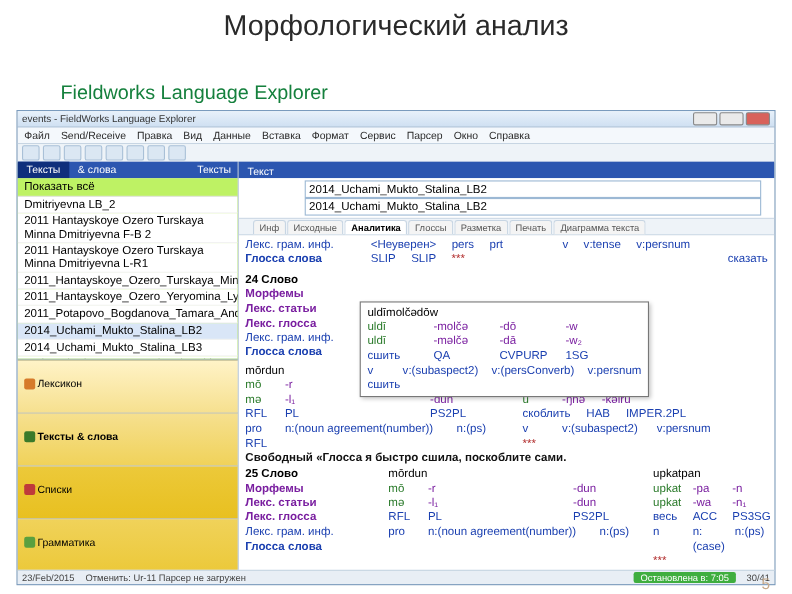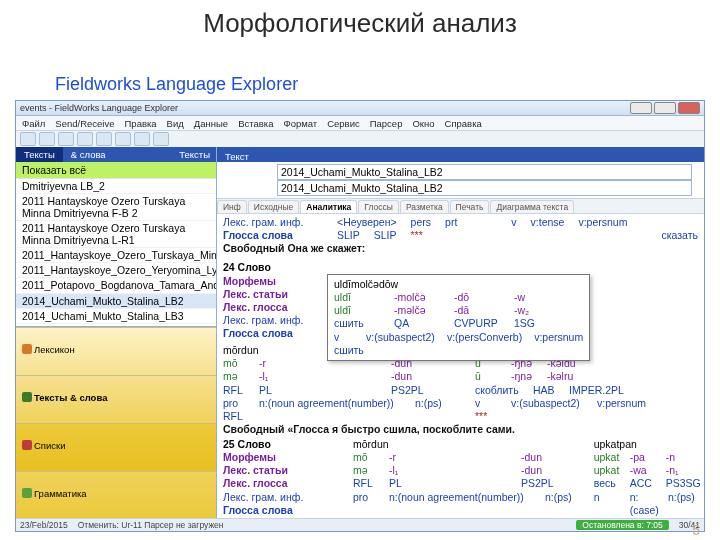--- a/index.html
+++ b/index.html
@@ -1,18 +1,18 @@
 <!DOCTYPE html>
 <html><head>
 <meta charset="utf-8">
 <style>
 html,body{margin:0;padding:0;font-family:"Segoe UI",Tahoma,sans-serif;font-size:11px;color:#000;background:#fff}
 #slide{width:720px;height:540px;position:relative;overflow:hidden}
 .slide-title{position:absolute;top:8px;left:0;right:0;text-align:center;font-size:26px;font-weight:400;color:#2a2a2a;font-family:"Segoe UI",sans-serif}
-.slide-sub{position:absolute;top:74px;left:55px;font-size:18px;color:#1d4ed8}
+.slide-sub{position:absolute;top:74px;left:55px;font-size:18px;color:#15803d}
 .app{position:absolute;top:100px;left:15px;right:15px;bottom:8px;border:1px solid #7a9bbd;background:#efefef;overflow:hidden}
 .titlebar{height:14px;background:linear-gradient(#e8f1fa,#cfe0f2);border-bottom:1px solid #9cb8d4;display:flex;align-items:center;padding:0 4px;font-size:9px;color:#333}
 .titlebar .spacer{flex:1}
 .winbtn{width:20px;height:10px;margin-left:2px;border:1px solid #888;border-radius:2px;background:#eaeaea;display:inline-block}
 .winbtn.close{background:#d8625b}
 .menubar{height:14px;background:#f4f8fc;border-bottom:1px solid #c7d5e3;display:flex;align-items:center;gap:10px;padding:0 6px;font-size:9.5px;color:#2a2a2a}
 .toolbar{height:16px;background:#eef3f8;border-bottom:1px solid #c7d5e3;display:flex;align-items:center;gap:3px;padding:0 4px}
 .tbtn{width:14px;height:12px;background:#dbe7f3;border:1px solid #a9c0d7;border-radius:2px}
 .body{position:absolute;top:46px;bottom:12px;left:0;right:0;display:flex}
 .leftcol{width:200px;display:flex;flex-direction:column;border-right:1px solid #95aecb}
@@ -29,21 +29,21 @@
 .nav1{background:linear-gradient(#fff3c7,#f6e08f)} .nav1 .ico{background:#d67a2a}
 .nav2{background:linear-gradient(#f6e08f,#f0d25a);font-weight:bold} .nav2 .ico{background:#3a7a2a}
 .nav3{background:linear-gradient(#f0d25a,#ecc93a)} .nav3 .ico{background:#5aa03f}
 .nav4{background:linear-gradient(#ecc93a,#e8c020)} .nav4 .ico{background:#bf3a3a}
 .rightcol{flex:1;display:flex;flex-direction:column;min-width:0}
 .rhead{height:15px;background:#2c56b0;color:#fff;display:flex;align-items:flex-end;font-size:9.5px;padding:0 8px}
 .rtop{background:#fff;border-bottom:1px solid #c7d5e3;padding:2px 0}
 .rtoprow{display:flex;align-items:center;font-size:10.5px;padding:0 12px 0 60px}
 .rtoprow .lab{width:0}
 .rtoprow input{flex:1;border:1px solid #9cb8d4;font-size:10.5px;padding:1px 3px;font-family:inherit;margin-left:0}
-.tabs{height:14px;background:#eef3f8;border-bottom:1px solid #c7d5e3;display:flex;align-items:flex-end;gap:1px;padding:0 0;font-size:8.5px;color:#555}
+.tabs{height:14px;background:#eef3f8;border-bottom:1px solid #c7d5e3;display:flex;align-items:flex-end;gap:1px;padding:0 13px;font-size:8.5px;color:#555}
 .tab{padding:1px 5px;border:1px solid #c7d5e3;border-bottom:none;background:#f4f4f4;border-radius:3px 3px 0 0}
 .tab.act{background:#fff;font-weight:bold;color:#000}
 .inter{flex:1;background:#fff;overflow:hidden;font-size:10.5px;line-height:1.25;padding:2px 6px;position:relative}
 .row{display:flex;gap:14px;align-items:baseline;flex-wrap:nowrap}
 .lbl{color:#1a3fb0;min-width:100px}
 .lbl.b{font-weight:bold}
 .mlabel{color:#7a1fa0;font-weight:bold;min-width:100px}
 .free{color:#555}
 .free b{color:#111;font-weight:bold}
 .num{font-weight:bold}
@@ -188,21 +188,20 @@
           <span class="w-blue">v:persnum</span>
         </div>
         <div class="row">
           <span class="lbl b">Глосса слова</span>
           <span class="w-blue">SLIP</span>
           <span class="w-blue">SLIP</span>
           <span class="stars">***</span>
           <span style="flex:1"></span>
           <span class="w-blue">сказать</span>
         </div>
-        <div class="free"><b>Свободный Она же скажет:</b></div>
 
         <div style="height:6px"></div>
         <div class="row">
               <span class="num">24 Слово</span>
             </div>
         <div class="row">
               <span class="mlabel">Морфемы</span>
             </div>
         <div class="row">
               <span class="mlabel">Лекс. статьи</span>

